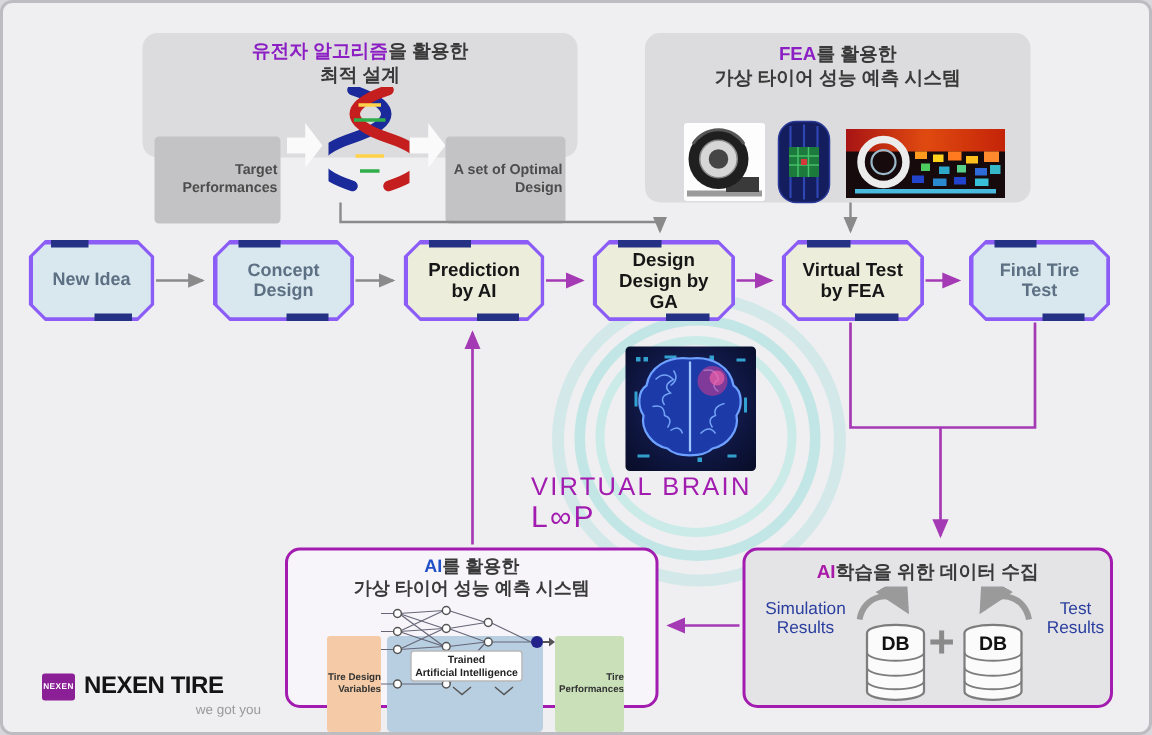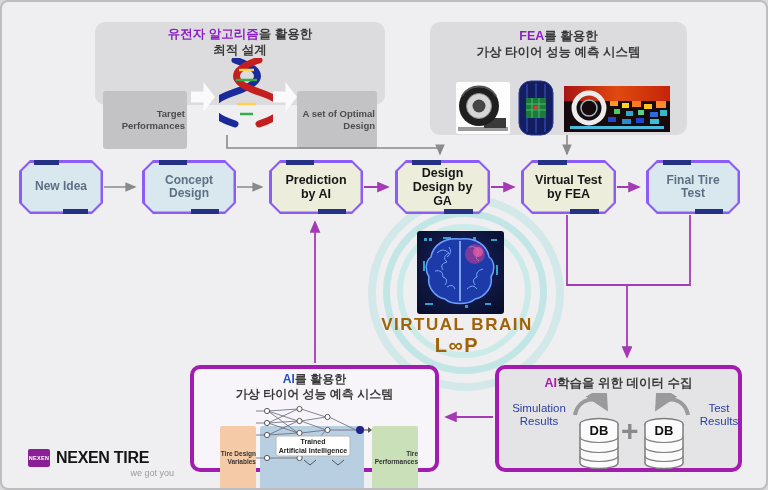--- a/index.html
+++ b/index.html
@@ -1,21 +1,21 @@
 <!DOCTYPE html>
 <html><head>
 <meta charset="utf-8">
 <style>
   html,body{margin:0;padding:0;background:#d8d8da;font-family:"Liberation Sans","DejaVu Sans",sans-serif;}
   #stage{position:relative;width:764px;height:486px;margin:0 auto;background:#efeef0;
          border:2px solid #bdbdc1;border-radius:8px;overflow:hidden;}
   
   .panel{position:absolute;box-sizing:border-box;z-index:2;}
   .panel.gray{background:#dcdbdd;border-radius:10px;}
-  .panel.outlined{background:#f7f5fa;border:4px solid #a21caf;border-radius:10px;}
+  .panel.outlined{background:#f7f5fa;border:2px solid #a21caf;border-radius:10px;}
   .ptitle{display:flex;justify-content:center;align-items:baseline;font-size:12.5px;font-weight:800;color:#3a3a3a;line-height:1.25;}
   .ptitle .hl-purple{color:#8b1fc4;}
   .ptitle .hl-blue{color:#2050c8;}
   .ptitle .hl-magenta{color:#a819a8;}
   .ptitle2{text-align:center;font-size:12.5px;font-weight:800;color:#3a3a3a;line-height:1.25;}
   .inner-box{position:absolute;display:flex;align-items:center;justify-content:center;
              text-align:right;box-sizing:border-box;margin-top:23px;}
   .gbox{background:#c3c3c5;border-radius:3px;font-size:9.5px;font-weight:700;color:#4c4c4c;line-height:1.25;padding:2px;}
   .block-arrow{position:absolute;background:#fafafa;filter:drop-shadow(0 0 1px #9a9a9a);
      clip-path:polygon(0 32%,52% 32%,52% 0,100% 50%,52% 100%,52% 68%,0 68%);}
@@ -27,21 +27,21 @@
      clip-path:polygon(9px 0,calc(100% - 9px) 0,100% 9px,100% calc(100% - 9px),calc(100% - 9px) 100%,9px 100%,0 calc(100% - 9px),0 9px);}
   .flow-node.blue .flow-inner{background:#d9e8ef;color:#5d7083;font-weight:700;font-size:12px;}
   .flow-node.cream .flow-inner{background:#eceedb;color:#161616;font-weight:800;font-size:12.5px;}
   .notch{position:absolute;background:#243184;height:5px;}
   .notch.t{top:0;left:18%;width:30%;}
   .notch.b{bottom:0;right:18%;width:30%;}
   
   .glow-ring{position:absolute;border-radius:50%;z-index:1;}
   #brain-box{position:absolute;left:415px;top:229px;width:87px;height:83px;z-index:3;border-radius:3px;
      background:radial-gradient(circle at 50% 45%, #1b2a6e 0%, #101845 55%, #080c26 100%);}
-  .vb-text{position:absolute;left:352px;width:206px;text-align:center;z-index:3;color:#a16207;font-weight:700;letter-spacing:1.5px;}
+  .vb-text{position:absolute;left:352px;width:206px;text-align:left;z-index:3;color:#a21caf;font-weight:400;letter-spacing:1.5px;}
   #vb-line1{top:313px;font-size:17px;}
   #vb-line2{top:332px;font-size:20px;}
   
   #connectors{position:absolute;left:0;top:0;z-index:6;pointer-events:none;}
   
   .res-label{position:absolute;text-align:center;font-size:11.5px;font-weight:400;color:#2b3f9e;line-height:1.15;}
   .plus{position:absolute;font-size:30px;font-weight:900;color:#8a8a8a;line-height:1;}
   
   #logo{position:absolute;left:26px;top:447px;width:150px;z-index:2;}
   #logo .row{display:flex;align-items:center;gap:6px;}

